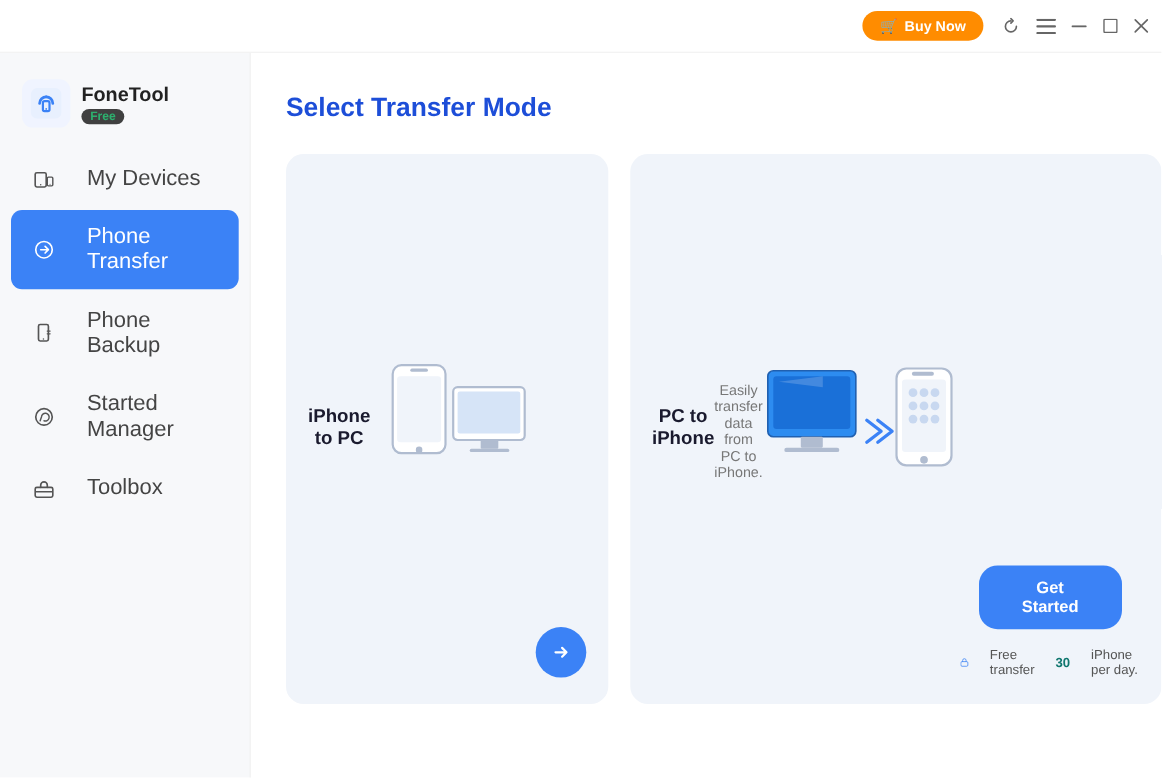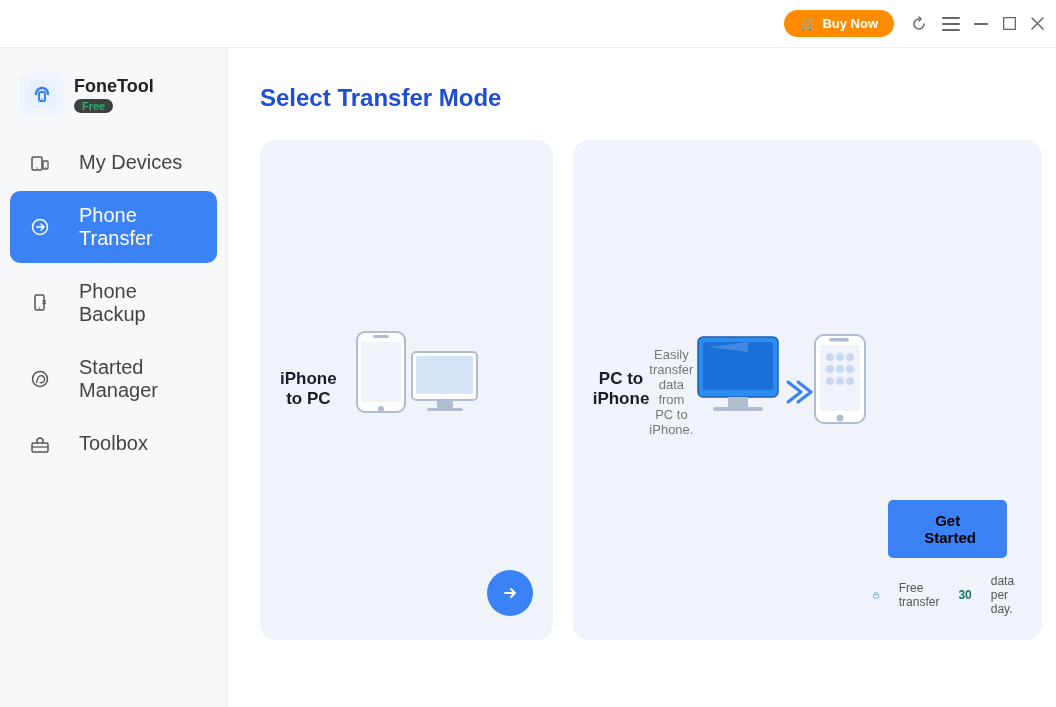--- a/index.html
+++ b/index.html
@@ -213,23 +213,23 @@
       border: none;
       cursor: pointer;
       display: flex;
       align-items: center;
       justify-content: center;
       color: #fff;
       font-size: 20px;
     }
     .get-started-btn {
       background: #3b82f6;
-      color: #000000;
+      color: #ffffff;
       border: none;
-      border-radius: 5px;
+      border-radius: 17px;
       padding: 12px 36px;
       font-size: 15px;
       font-weight: 600;
       cursor: pointer;
       width: 80%;
     }
     .free-transfer-note {
       font-size: 12px;
       color: #555;
       display: flex;
@@ -422,21 +422,21 @@
           <button class="get-started-btn">
             <span>Get Started</span>
           </button>
           <div class="free-transfer-note">
             <svg width="14" height="14" viewBox="0 0 14 14" fill="none">
               <rect x="1" y="6" width="12" height="8" rx="2" stroke="#3b82f6" stroke-width="1.3"></rect>
               <path d="M4 6V4a3 3 0 0 1 6 0v2" stroke="#3b82f6" stroke-width="1.3" stroke-linecap="round"></path>
             </svg>
             <span>Free transfer </span>
               <span style="color:#0f766e;font-weight:600">30</span>
-              <span> data per day.</span>
+              <span> iPhone per day.</span>
           </div>
         </div>
       </div>
 
 
     </div>
   </div>
 </div>
 
 </body></html>

